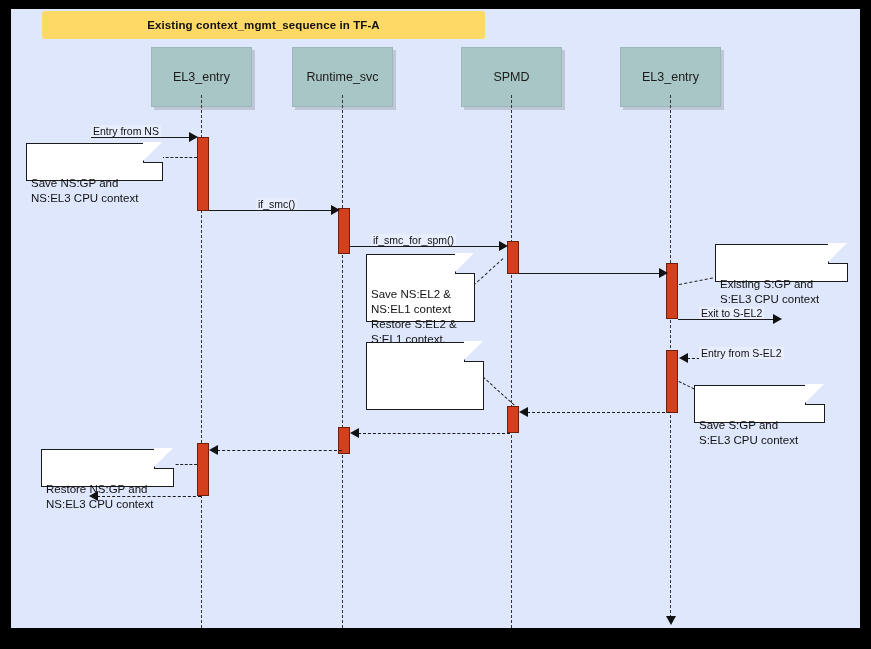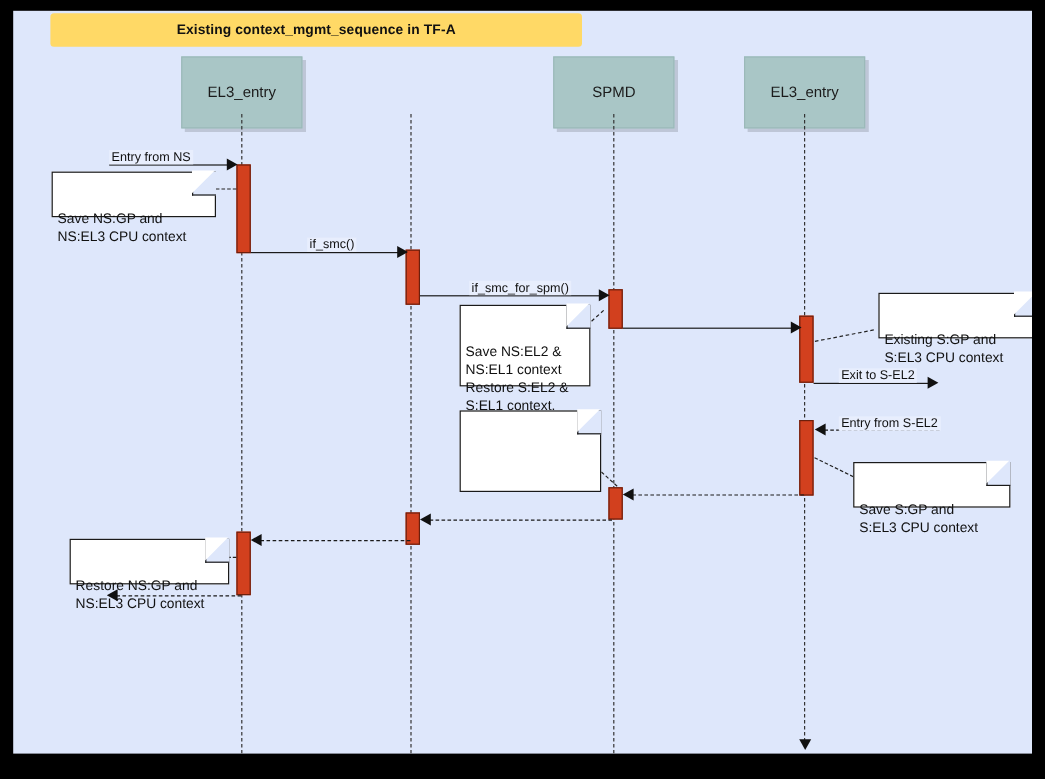--- a/index.html
+++ b/index.html
@@ -95,21 +95,20 @@
   .note{
     position:absolute;
     background:#ffffff;
     border:1px solid #1a1a1a;
     font-size:11.5px;
     color:#111;
     line-height:15px;
     padding:2px 4px 3px 4px;
     box-sizing:border-box;
     white-space:pre-line;
-    margin-left:17px;
   }
   .note .fold{
     position:absolute;
     top:-1px;right:-1px;
     width:19px;height:19px;
     background:#dee7fb;
     border-left:1px solid #1a1a1a;
     border-bottom:1px solid #1a1a1a;
   }
   .note .fold:after{
@@ -129,20 +128,21 @@
 </style>
 </head>
 <body>
 
 <div id="frame">
   <div id="canvas">
 
     <div id="title-banner">Existing context_mgmt_sequence in TF-A</div>
 
     <div class="participant" style="left:140px;top:38px;">EL3_entry</div>
+    <div class="participant" style="left:281px;top:38px;">Runtime_svc</div>
     <div class="participant" style="left:450px;top:38px;">SPMD</div>
     <div class="participant" style="left:609px;top:38px;">EL3_entry</div>
 
     <div class="lifeline" style="left:190px;top:86px;height:533px;"></div>
     <div class="lifeline" style="left:331px;top:86px;height:533px;"></div>
     <div class="lifeline" style="left:500px;top:86px;height:533px;"></div>
     <div class="lifeline" style="left:659px;top:86px;height:523px;"></div>
     <div class="lifeline-arrow" style="left:655px;top:607px;"></div>
 
     <div class="activation" style="left:186px;top:128px;height:74px;"></div>
@@ -157,21 +157,21 @@
     <div class="msg-line" style="left:80px;top:128px;width:100px;"></div>
     <div class="arrow-head-right" style="left:178px;top:123px;"></div>
     <div class="msg-label" style="left:80px;top:116px;">Entry from NS</div>
 
     <div class="msg-line" style="left:198px;top:201px;width:124px;"></div>
     <div class="arrow-head-right" style="left:320px;top:196px;"></div>
     <div class="msg-label" style="left:245px;top:189px;">if_smc()</div>
 
     <div class="msg-line" style="left:339px;top:237px;width:152px;"></div>
     <div class="arrow-head-right" style="left:488px;top:232px;"></div>
-    <div class="msg-label" style="left:380px;top:225px;">if_smc_for_spm()</div>
+    <div class="msg-label" style="left:360px;top:225px;">if_smc_for_spm()</div>
 
     <div class="msg-line" style="left:508px;top:264px;width:142px;"></div>
     <div class="arrow-head-right" style="left:648px;top:259px;"></div>
 
     <div class="msg-line" style="left:667px;top:310px;width:98px;"></div>
     <div class="arrow-head-right" style="left:762px;top:305px;"></div>
     <div class="msg-label" style="left:688px;top:298px;">Exit to S-EL2</div>
 
     <div class="msg-line dashed" style="left:676px;top:349px;width:96px;"></div>
     <div class="arrow-head-left" style="left:668px;top:344px;"></div>

